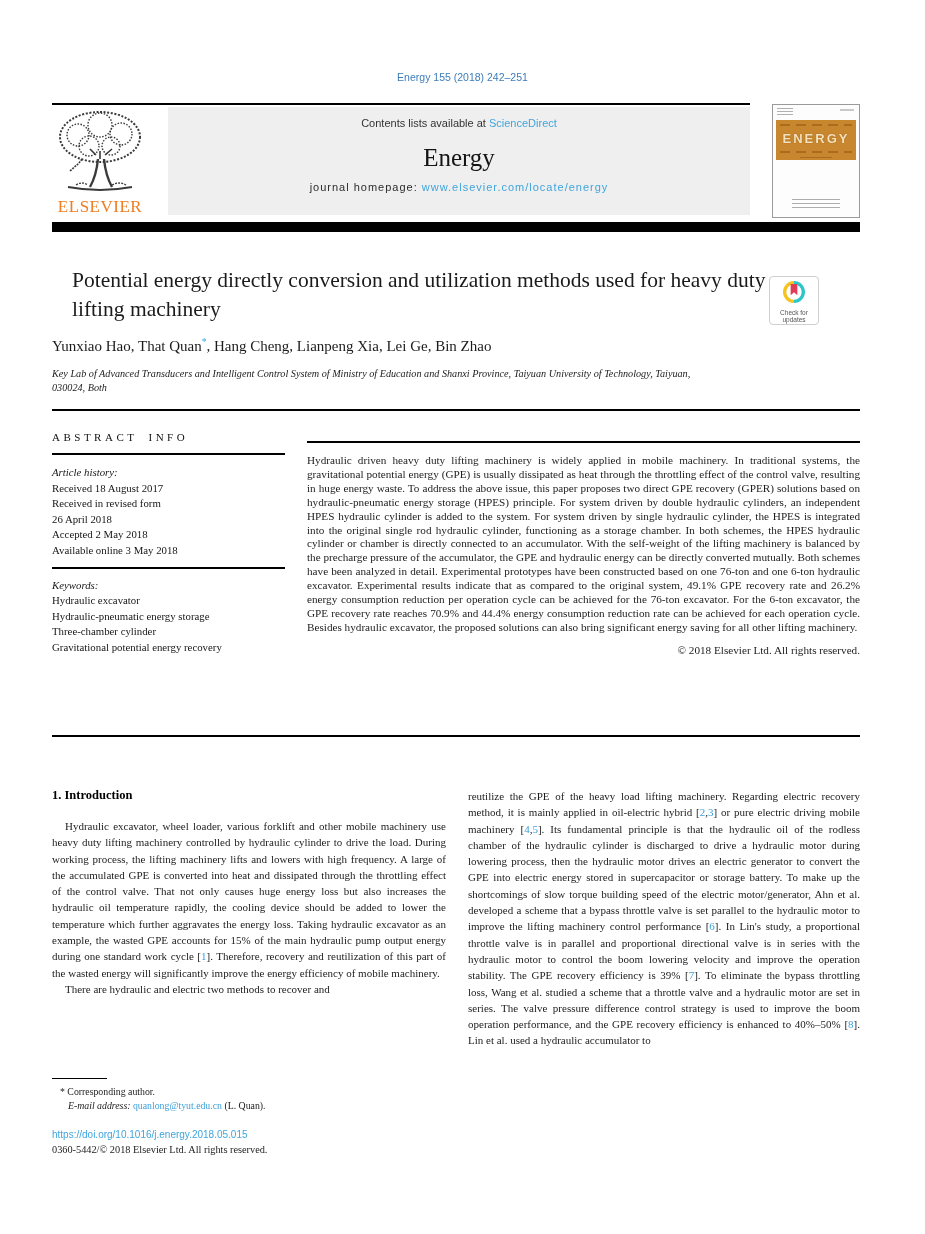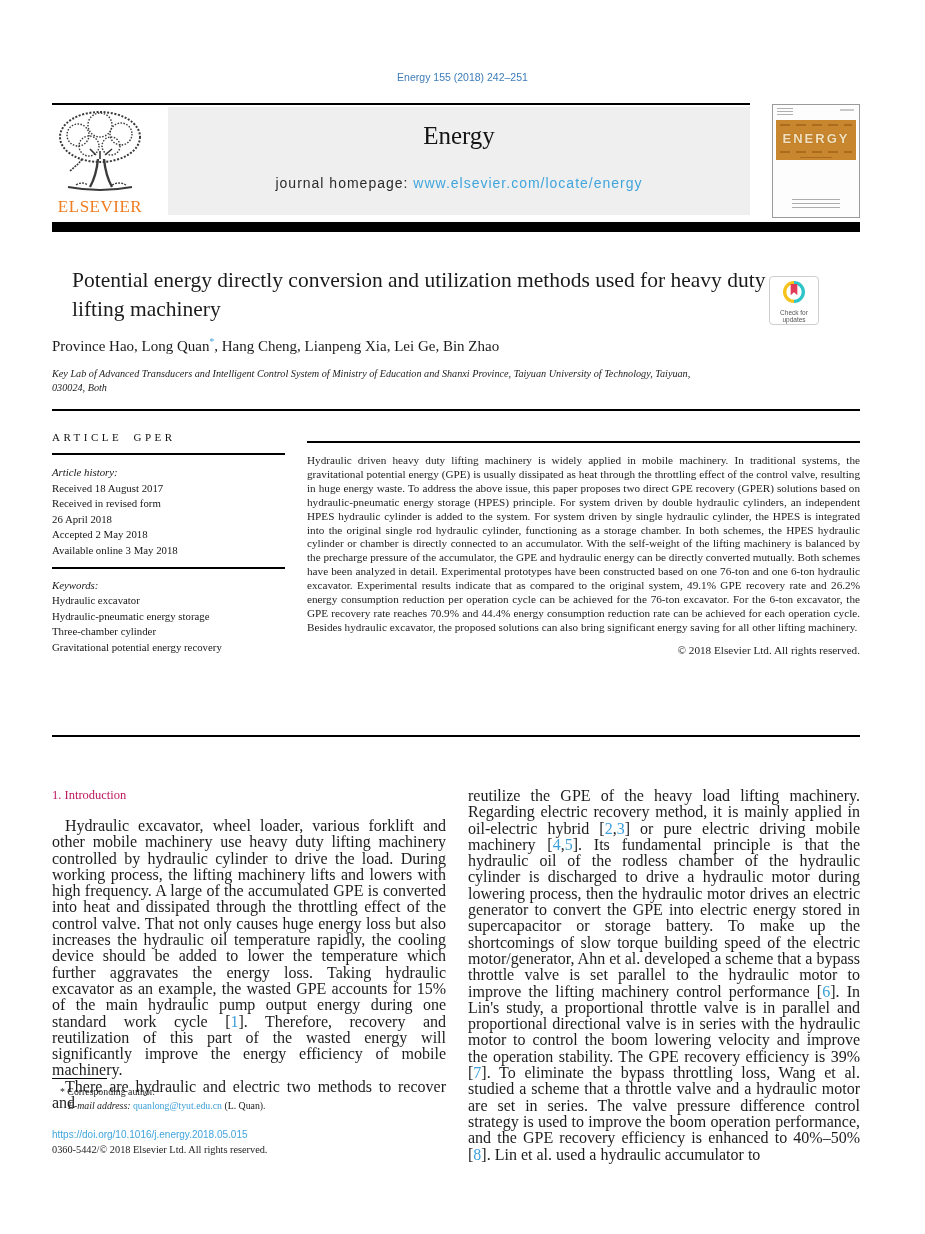--- a/index.html
+++ b/index.html
@@ -17,21 +17,21 @@
   .header-rule-top { position:absolute; left:52px; top:103px; width:698px; height:2px; background:#000; }
   .elsevier-logo { position:absolute; left:50px; top:107px; width:100px; height:110px; text-align:center; }
   .elsevier-word { font-family:"Liberation Serif", serif; font-size:17px; color:#ef7d22; letter-spacing:0.5px; margin-top:-2px; }
   .journal-box {
     position:absolute; left:168px; top:107px; width:582px; height:108px;
     background:#efefef; text-align:center;
   }
   .contents-line { margin-top:10px; font-family:"Liberation Sans", sans-serif; font-size:11px; color:#333; }
   .sciencedirect-link { color:#41a5dd; text-decoration:none; }
   .journal-name { margin-top:15px; font-size:25px; color:#141414; }
-  .homepage-line { margin-top:25px; font-family:"Liberation Sans", sans-serif; font-size:14px; letter-spacing:1px; color:#2b2b2b; }
+  .homepage-line { margin-top:9px; font-family:"Liberation Sans", sans-serif; font-size:11px; letter-spacing:1px; color:#2b2b2b; }
   .homepage-link { color:#41a5dd; text-decoration:none; }
   .cover-thumb {
     position:absolute; left:772px; top:104px; width:88px; height:114px;
     border:1px solid #9a9a9a; background:#fdfdfd;
   }
   .cover-meta-tl { position:absolute; top:3px; left:4px; width:16px; height:9px;
     background:repeating-linear-gradient(#b0b0b0 0 1px, transparent 1px 3px); }
   .cover-meta-tr { position:absolute; top:4px; right:5px; width:14px; height:2px; background:#c9c9c9; }
   .cover-banner { position:absolute; top:15px; left:3px; right:3px; height:40px; background:#c8862e; }
   .cover-banner-row { position:absolute; top:4px; left:4px; right:4px; height:2px;
@@ -69,22 +69,22 @@
   .info-line, .info-label { font-size:10.8px; line-height:15.5px; }
   .info-label { font-style:italic; }
   .abstract-col { position:absolute; left:307px; top:431px; width:553px; }
   .abstract-rule { width:553px; height:2px; background:#000; margin:10px 0 11px; }
   .abstract-text { font-size:11.2px; line-height:13.9px; text-align:justify; color:#1c1c1c; }
   .abstract-copyright { margin-top:9px; font-size:11.2px; text-align:right; color:#1c1c1c; }
 
   
   .body-left { position:absolute; left:52px; top:788px; width:394px; }
   .body-right { position:absolute; left:468px; top:788px; width:392px; }
-  .section-heading { font-size:12.5px; font-weight:normal; margin:0 0 15px 0; color:#be185d; }
-  .body-p { font-size:16px; line-height:16.3px; text-align:justify; margin:0; color:#1c1c1c; }
+  .section-heading { font-size:12.5px; font-weight:bold; margin:0 0 15px 0; color:#000000; }
+  .body-p { font-size:11px; line-height:16.3px; text-align:justify; margin:0; color:#1c1c1c; }
   .indent { text-indent:13px; }
 
   
   .footnote { position:absolute; left:52px; top:1078px; width:420px; font-size:9.8px; line-height:13.5px; color:#222; }
   .footnote-rule { width:55px; height:1px; background:#000; margin-bottom:6px; }
   .footnote-line1 { padding-left:8px; }
   .footnote-line2 { padding-left:16px; }
   .doi-line { position:absolute; left:52px; top:1129px; font-family:"Liberation Sans", sans-serif; font-size:10px; }
   .doi-link { color:#41a5dd; text-decoration:none;margin-top:41px; }
   .issn-line { position:absolute; left:52px; top:1144px; font-size:10.3px; color:#222; }
@@ -115,20 +115,21 @@
           <path d="M16,80 Q48,86 80,80" stroke-width="2"></path>
           <path d="M24,78 Q30,74 36,78" stroke-width="1.3" stroke-dasharray="2,1.2"></path>
           <path d="M60,78 Q67,74 74,78" stroke-width="1.3" stroke-dasharray="2,1.2"></path>
         </g>
       </svg>
     </span>
     <div class="elsevier-word">ELSEVIER</div>
   </div>
 
   <div class="journal-box">
+    <div class="contents-line"><span>Contents lists available at </span><a class="sciencedirect-link" href="#">ScienceDirect</a></div>
     <div class="journal-name">Energy</div>
     <div class="homepage-line"><span>journal homepage: </span><a class="homepage-link" href="#">www.elsevier.com/locate/energy</a></div>
   </div>
 
   <div class="cover-thumb">
     <div class="cover-meta-tl"></div>
     <div class="cover-meta-tr"></div>
     <div class="cover-banner">
       <div class="cover-banner-row"></div>
       <div class="cover-title">ENERGY</div>
@@ -149,31 +150,31 @@
         <path d="M18 4 A14 14 0 0 1 18 32" fill="none" stroke="#2ec5c9" stroke-width="5"></path>
         <path d="M13 6 h10 v17 l-5 -4.5 l-5 4.5 z" fill="#e23b57"></path>
       </svg>
     </span>
     <div class="check-text">
       <div>Check for</div>
       <div>updates</div>
     </div>
   </div>
 
-  <div class="authors"><span>Province Hao, Long Quan</span><span class="cite sup">*</span><span>, Hang Cheng, Lianpeng Xia, Lei Ge, Bin Zhao</span></div>
+  <div class="authors"><span>Yunxiao Hao, That Quan</span><span class="cite sup">*</span><span>, Hang Cheng, Lianpeng Xia, Lei Ge, Bin Zhao</span></div>
 
   <div class="affiliation">
     <div>Key Lab of Advanced Transducers and Intelligent Control System of Ministry of Education and Shanxi Province, Taiyuan University of Technology, Taiyuan,</div>
     <div>030024, Both</div>
   </div>
 
   <div class="rule-full-1"></div>
 
   <div class="info-col">
-    <div class="col-heading">ARTICLE GPER</div>
+    <div class="col-heading">ABSTRACT INFO</div>
     <div class="info-rule"></div>
     <div class="info-label">Article history:</div>
     <div class="info-line">Received 18 August 2017</div>
     <div class="info-line">Received in revised form</div>
     <div class="info-line">26 April 2018</div>
     <div class="info-line">Accepted 2 May 2018</div>
     <div class="info-line">Available online 3 May 2018</div>
     <div class="info-rule2"></div>
     <div class="info-label">Keywords:</div>
     <div class="info-line">Hydraulic excavator</div>

